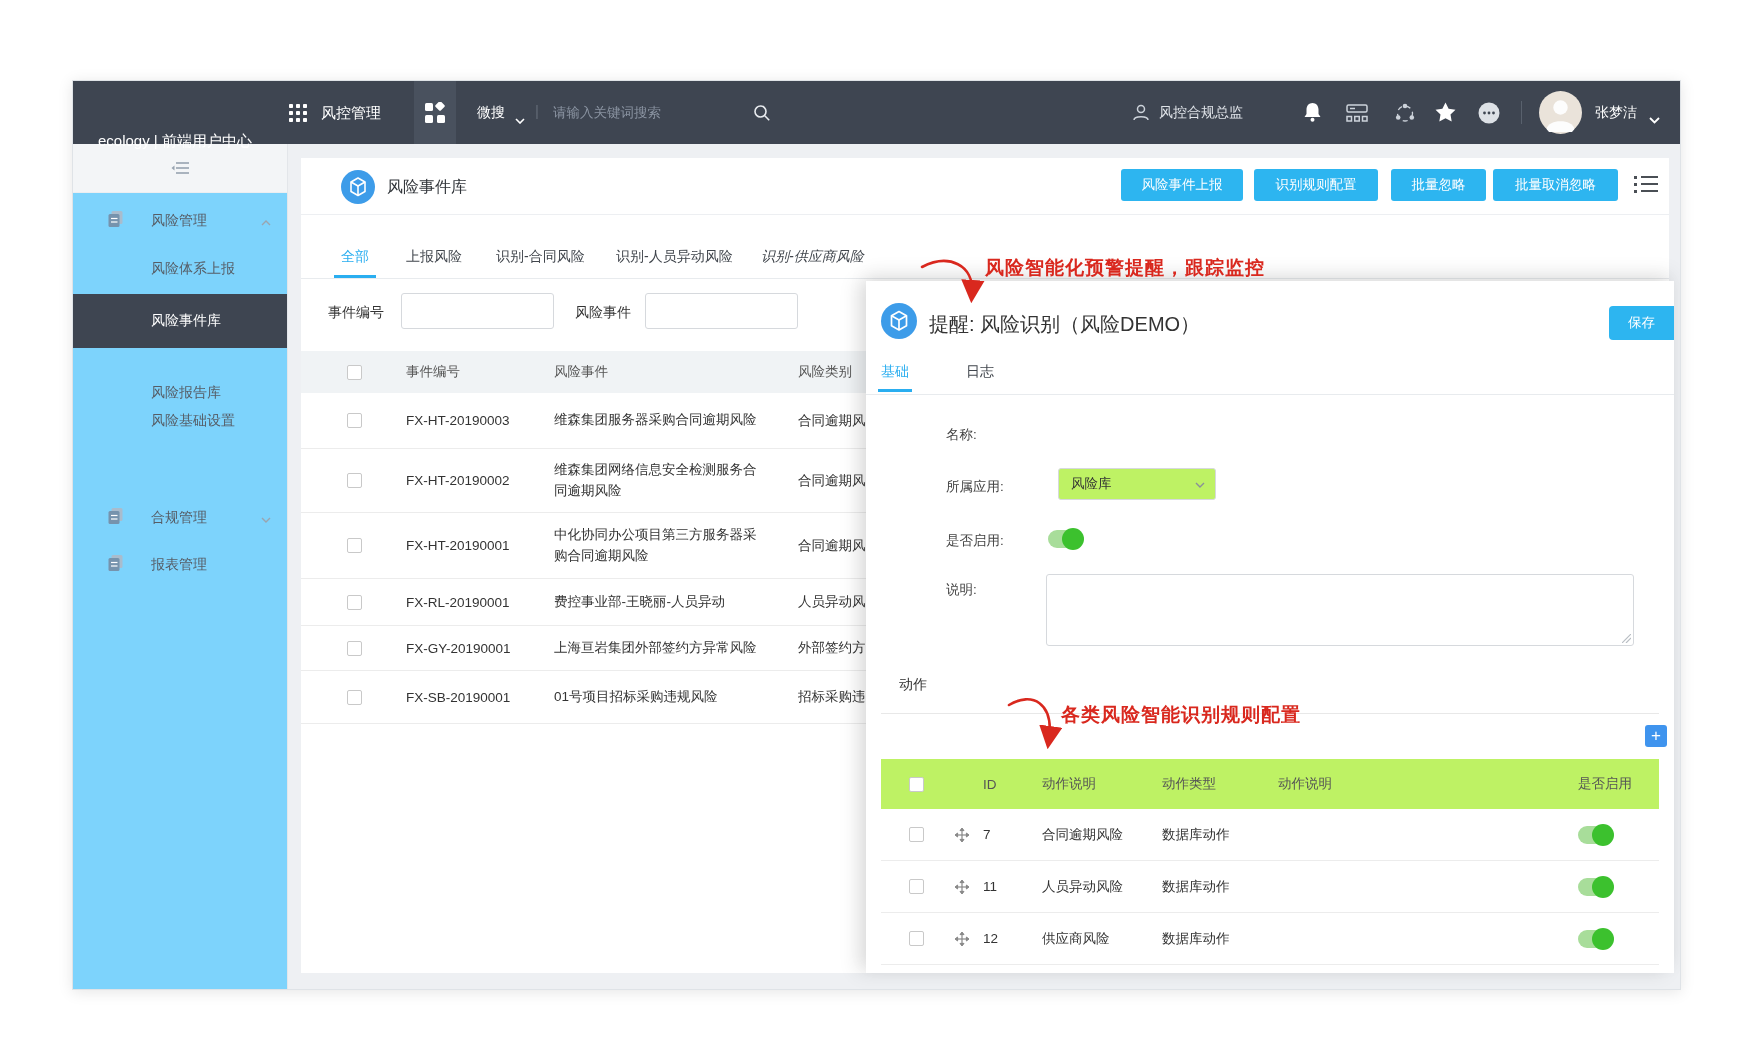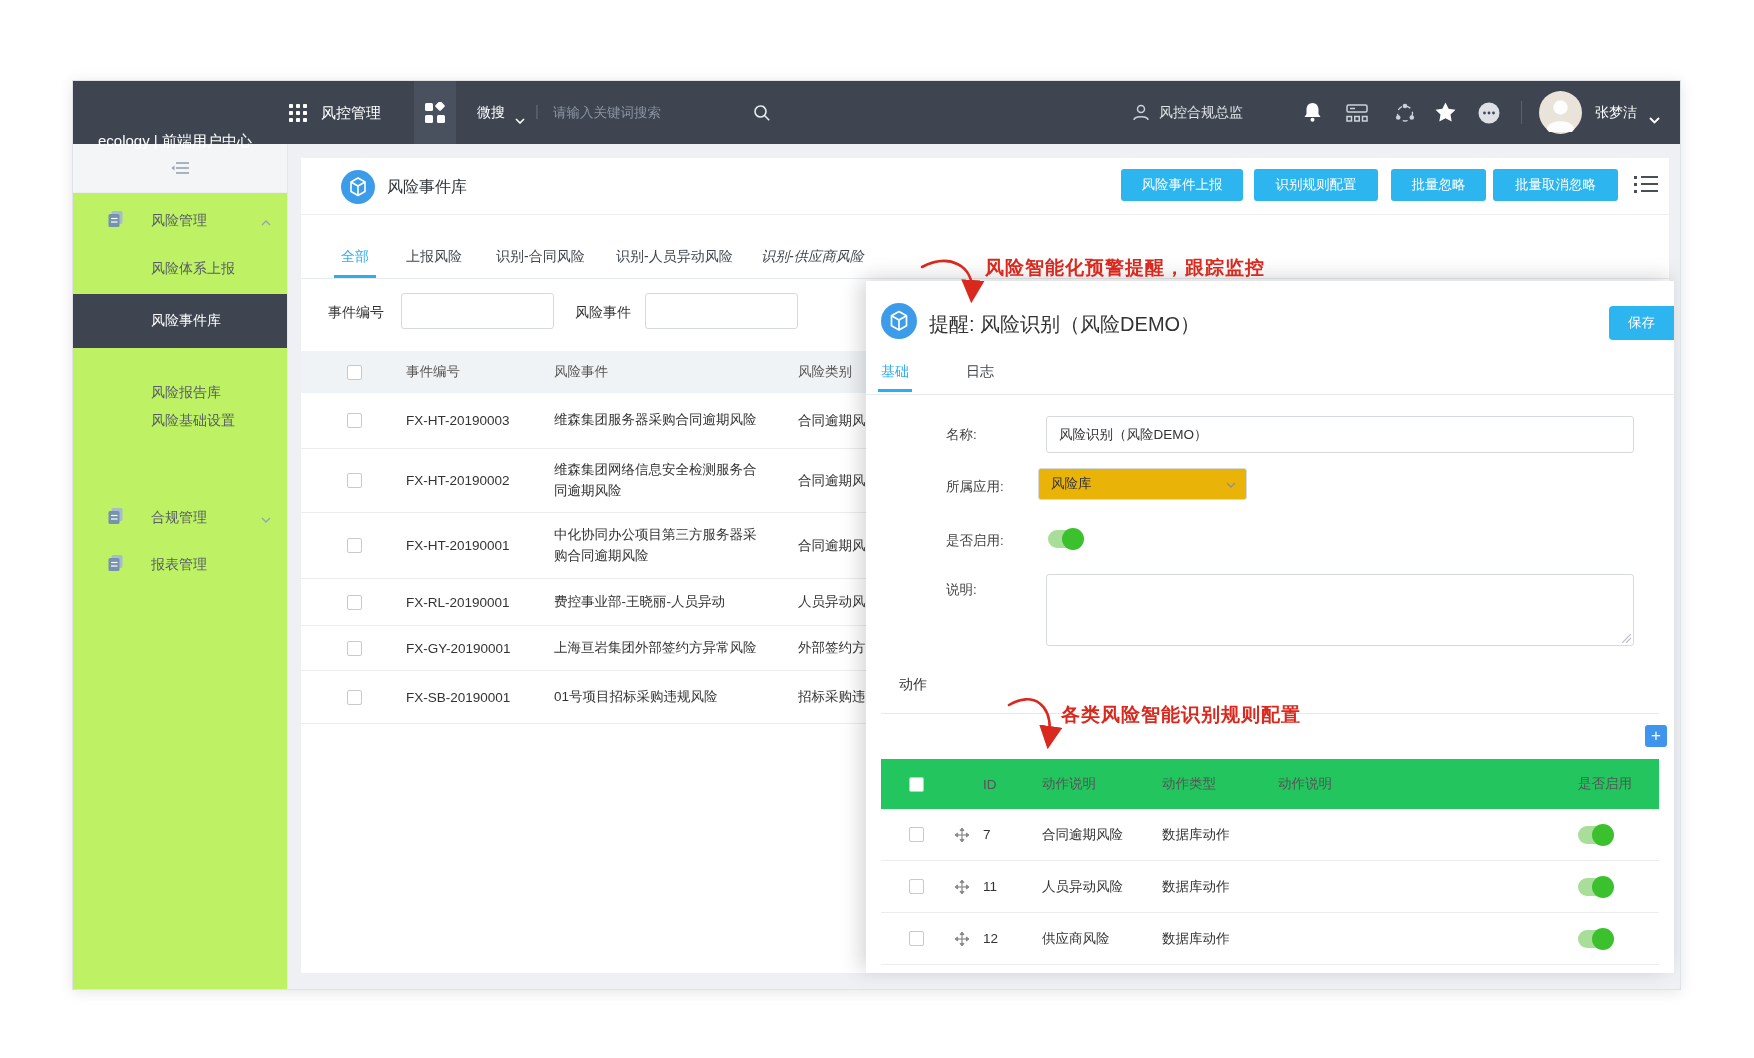--- a/index.html
+++ b/index.html
@@ -13,21 +13,21 @@
   .appname { left:248px; top:0; line-height:63px; color:#fff; font-size:15px; }
   .tile { left:341px; top:0; width:42px; height:63px; background:#49515e; display:flex; align-items:center; justify-content:center; }
   .wesearch { left:404px; top:0; line-height:63px; color:#fff; font-size:14px; }
   .tb-sep { left:462px; top:21px; color:#626a76; font-size:15px; }
   .searchph { left:480px; top:0; line-height:63px; color:#8a93a1; font-size:13.5px; }
   .role-text { color:#dfe3e8; font-size:14px; line-height:63px; }
   .uname { left:1522px; top:0; line-height:63px; color:#fff; font-size:14px; }
   .vdiv { left:1448px; top:20px; width:1px; height:23px; background:#59616d; }
 
   
-  .sidebar { position:absolute; left:0; top:63px; width:215px; height:847px; background:#bef264; border-right:1px solid #e3e6ea; z-index:4; }
+  .sidebar { position:absolute; left:0; top:63px; width:215px; height:847px; background:#7dd3fc; border-right:1px solid #e3e6ea; z-index:4; }
   .s-collapse { position:absolute; left:0; top:0; width:100%; height:49px; background:#f3f5f7; display:flex; align-items:center; justify-content:center; border-bottom:1px solid #eceef1; }
   .s-item { position:absolute; left:0; width:100%; height:47px; }
   .s-icon { position:absolute; left:34px; top:50%; transform:translateY(-50%); }
   .s-label { position:absolute; left:78px; top:50%; transform:translateY(-50%); font-size:14px; color:#565d66; white-space:nowrap; }
   .s-chev { position:absolute; right:16px; top:50%; transform:translateY(-50%); }
   .s-item.selected { background:#3e4551; }
   .s-item.selected .s-label { color:#fff; }
 
   
   .card { position:absolute; left:228px; top:77px; width:1368px; height:815px; background:#fff; z-index:1; }
@@ -56,33 +56,33 @@
   .panel { position:absolute; left:793px; top:200px; width:808px; height:692px; background:#fff; z-index:5; box-shadow:-9px 0 18px rgba(0,0,0,.10), 0 -9px 18px rgba(0,0,0,.07); }
   .p-badge { position:absolute; left:15px; top:22px; }
   .p-title { position:absolute; left:63px; top:30px; font-size:20px; color:#333; white-space:nowrap; }
   .save-btn { position:absolute; right:0; top:25px; width:65px; height:34px; background:#2db5f0; color:#fff; font-size:13.5px; border:none; border-radius:4px 0 0 4px; line-height:34px; text-align:center; cursor:pointer; font-family:inherit; }
   .p-tabline { position:absolute; left:0; top:113px; width:100%; height:1px; background:#e8ebee; }
   .p-tab { position:absolute; top:82px; font-size:14px; color:#41464d; cursor:pointer; }
   .p-tab.active { color:#2aaef0; }
   .p-tab.active::after { content:''; position:absolute; left:-3px; right:-3px; top:26px; height:3px; background:#2aaef0; }
   .p-label { position:absolute; left:80px; font-size:13.5px; color:#444; white-space:nowrap; }
   .p-input { position:absolute; left:180px; width:588px; height:37px; border:1px solid #d6d9dd; border-radius:3px; font-size:13.5px; color:#333; padding:0 12px; background:#fff; font-family:inherit; }
-  .p-select { position:absolute; left:172px; width:209px; height:32px; border:1px solid #d6d9dd; border-radius:3px; background:#eab308; font-size:13.5px; color:#333; line-height:30px; padding:0 12px; cursor:pointer; }
+  .p-select { position:absolute; left:192px; width:158px; height:32px; border:1px solid #d6d9dd; border-radius:3px; background:#bef264; font-size:13.5px; color:#333; line-height:30px; padding:0 12px; cursor:pointer; }
   .p-select svg { position:absolute; right:10px; top:13px; }
   .p-textarea-wrap { position:absolute; left:180px; top:293px; width:588px; height:72px; }
   .p-textarea { width:100%; height:100%; border:1px solid #d6d9dd; border-radius:3px; resize:none; font-family:inherit; font-size:13.5px; padding:6px 10px; }
   .resize-corner { position:absolute; right:3px; bottom:3px; }
   .toggle { position:relative; display:inline-block; width:34px; height:18px; background:#a8dd9a; border-radius:9px; cursor:pointer; }
   .toggle .knob { position:absolute; right:-2px; top:-2px; width:22px; height:22px; background:#3cc12e; border-radius:50%; }
   .sec-label { position:absolute; left:33px; top:395px; font-size:14px; color:#333; }
   .p-divider { position:absolute; left:15px; right:15px; top:432px; height:1px; background:#e8e8e8; }
   .plus-btn { position:absolute; right:7px; top:444px; width:22px; height:22px; background:#3f94ee; border:none; border-radius:3px; color:#fff; font-size:17px; line-height:20px; text-align:center; cursor:pointer; font-family:inherit; }
   .atable { position:absolute; left:15px; top:478px; width:778px; }
   .arow { display:flex; align-items:center; height:52px; border-bottom:1px solid #ececec; }
-  .ahead { height:50px; background:#22c55e; border-bottom:none; }
+  .ahead { height:50px; background:#bef264; border-bottom:none; }
   .ahead span { color:#555; font-size:13.5px; }
   .a-cb { width:74px; padding-left:28px; display:flex; align-items:center; }
   .a-drag { width:28px; display:flex; align-items:center; }
   .a-id { width:59px; font-size:13.5px; color:#333; }
   .a-name { width:120px; font-size:13.5px; color:#333; }
   .a-type { width:116px; font-size:13.5px; color:#333; }
   .a-desc { width:300px; font-size:13.5px; color:#333; }
   .a-en { flex:1; display:flex; align-items:center; }
 
   
@@ -388,21 +388,20 @@
       </svg>
     </span>
     <span class="p-title">提醒: 风险识别（风险DEMO）</span>
     <button class="save-btn">保存</button>
 
     <span class="p-tab active" style="left:15px;">基础</span>
     <span class="p-tab" style="left:100px;">日志</span>
     <div class="p-tabline"></div>
 
     <span class="p-label" style="top:145px;">名称:</span>
-    <input class="p-input" style="top: 135px;" value="风险识别（风险DEMO）">
 
     <span class="p-label" style="top:197px;">所属应用:</span>
     <div class="p-select" style="top:187px;">
       <span>风险库</span>
       <svg width="10" height="6" viewBox="0 0 10 6" fill="none">
           <path d="M1 1 L5 5 L9 1" stroke="#8a9098" stroke-width="1.4"></path>
         </svg>
     </div>
 
     <span class="p-label" style="top:251px;">是否启用:</span>

